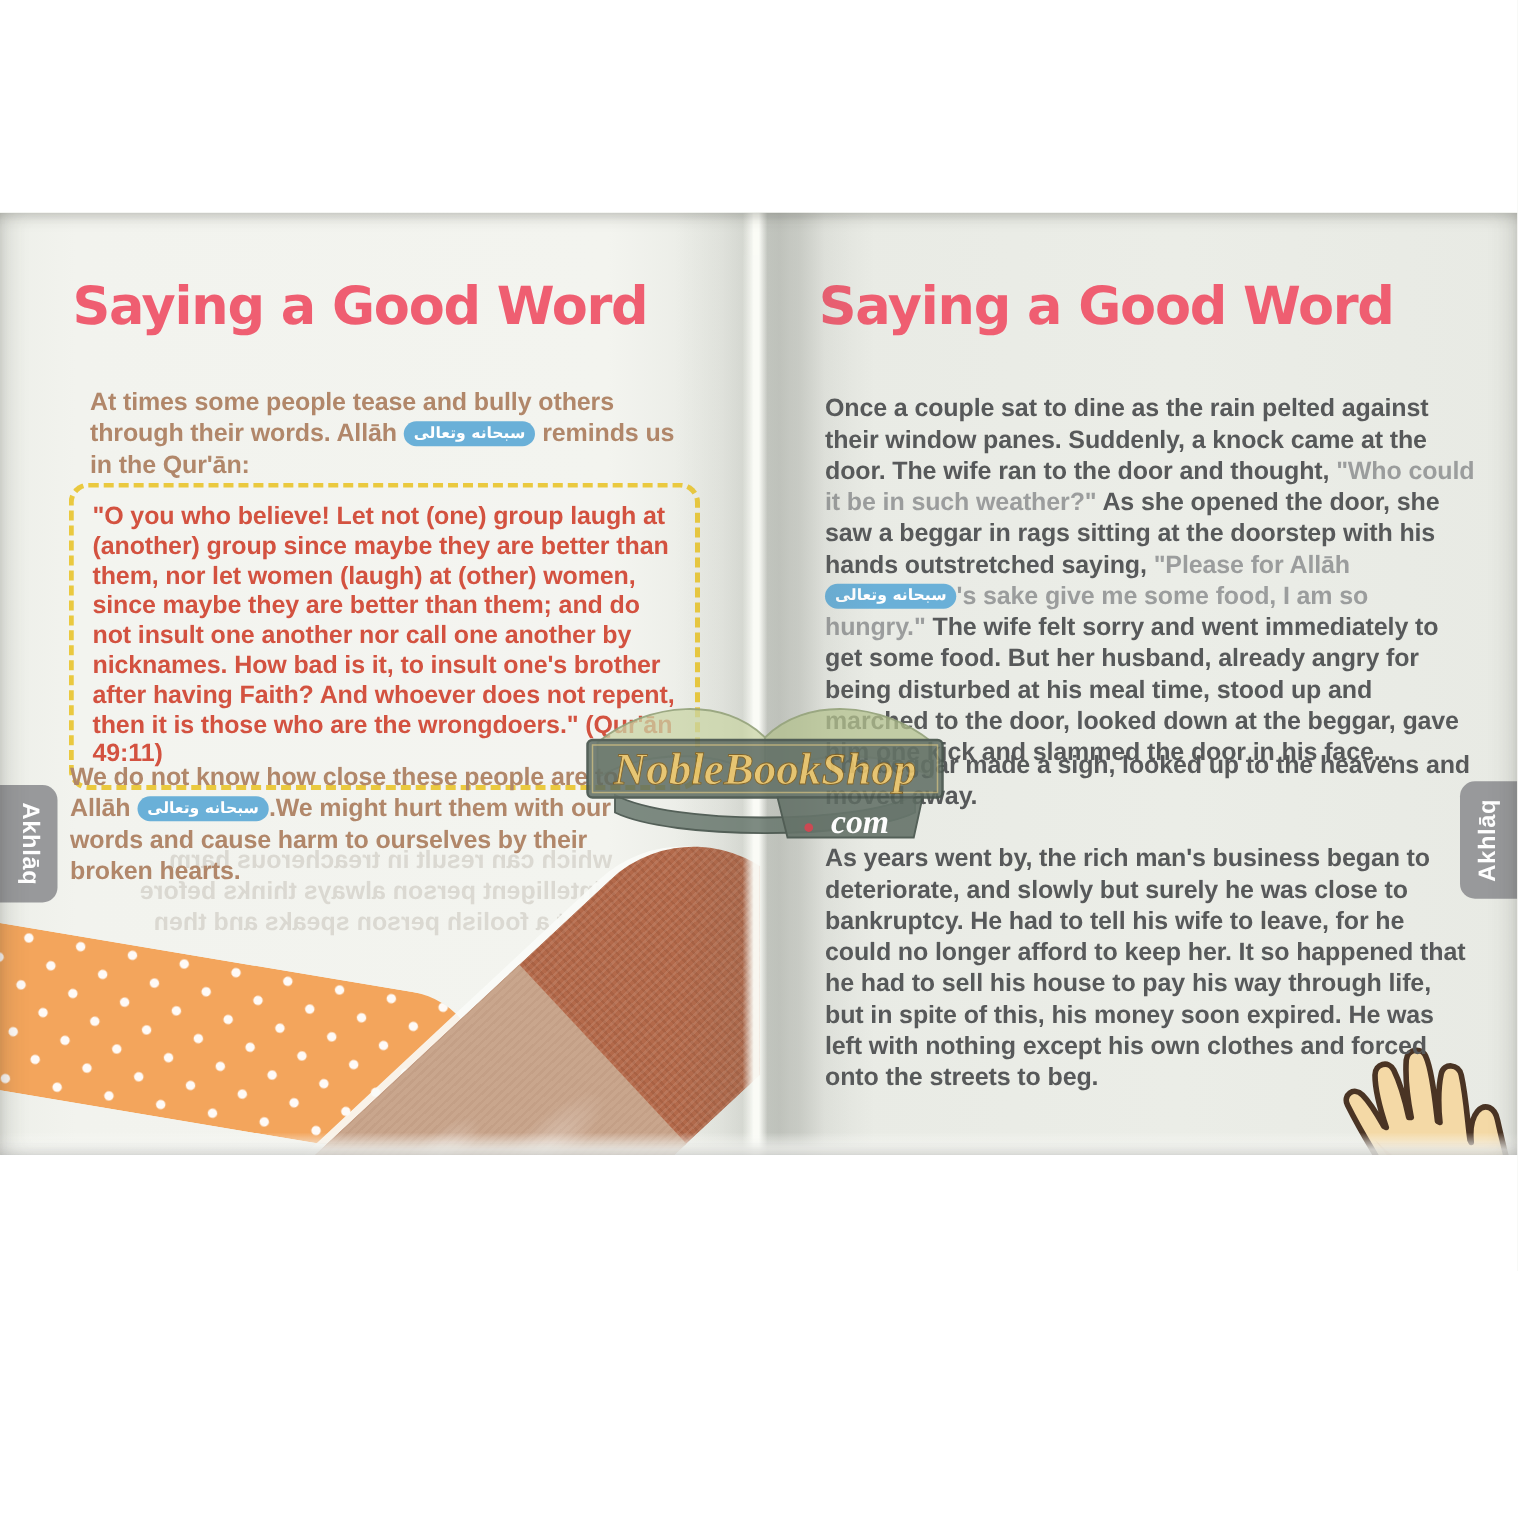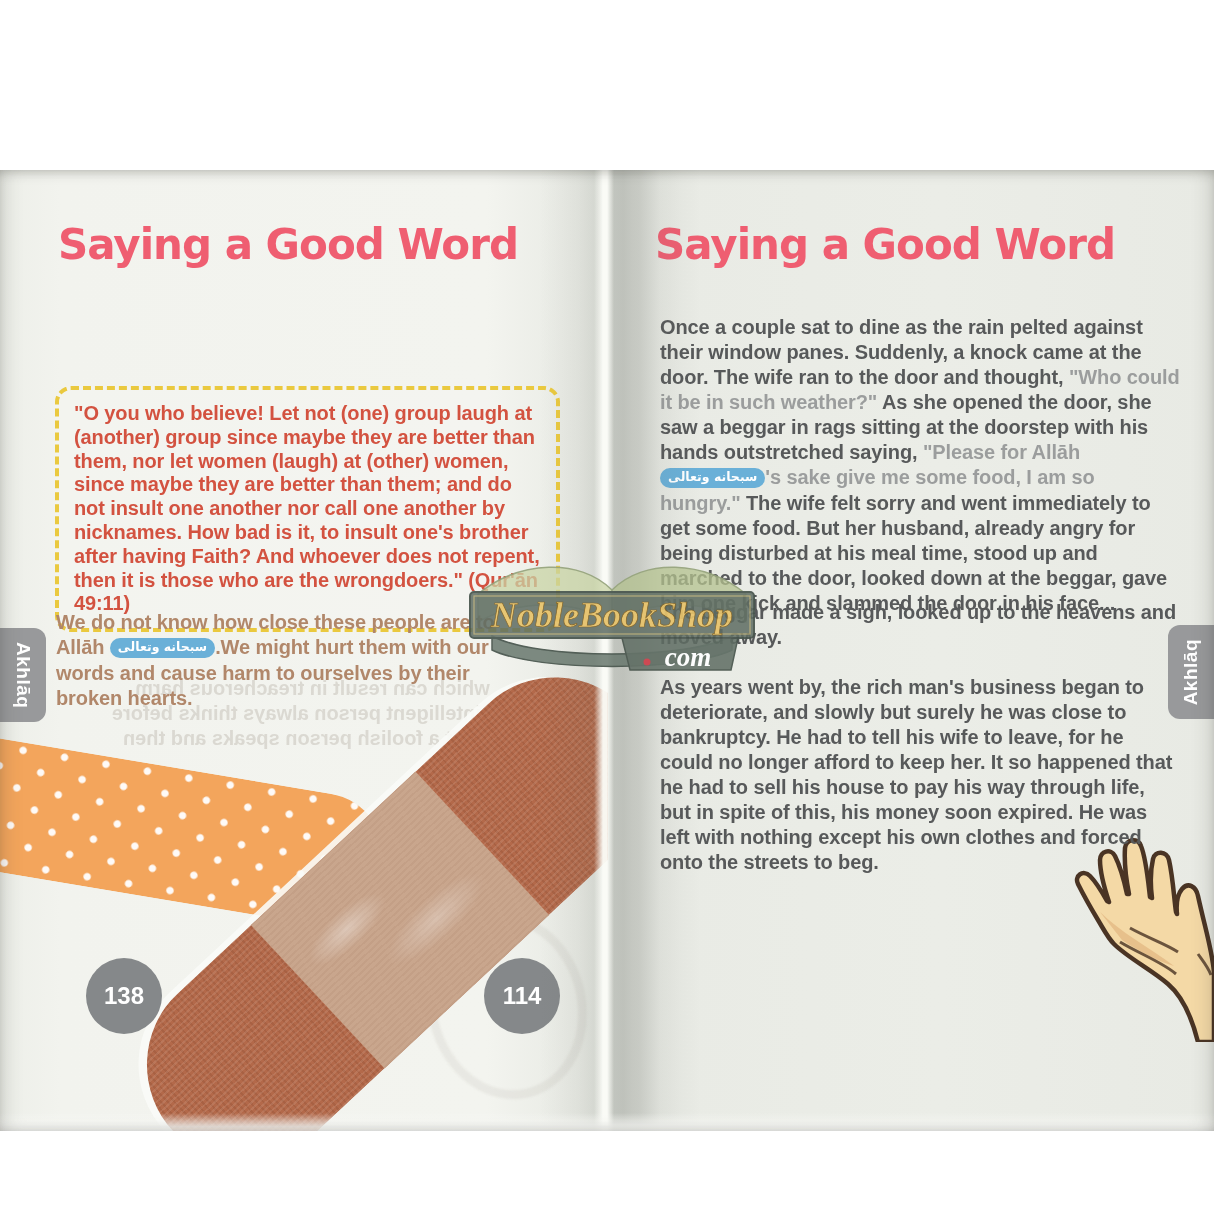--- a/index.html
+++ b/index.html
@@ -1,20 +1,20 @@
 <!DOCTYPE html>
 <html style="--title-pink: #ef5e71; --left-text-brown: #b1876a; --quote-red: #d35240; --dash-yellow: #eac93f; --right-text-gray: #57595a; --quote-light-gray: #9b9d9d; --badge-blue: #6ab0d8; --tab-gray: #98999b; --page-circle-gray: #85888a; --bandage-orange: #f3a55c; --bandage-brown: #b3694a; --bandage-pad: #c9a68d; --paper-left: #f2f3ee; --paper-right: #e9ebe5;"><head>
 <meta charset="utf-8">
 <style>
   html,body{margin:0;padding:0;}
   body{width:1214px;height:1214px;background:#ffffff;font-family:"Liberation Sans","DejaVu Sans",sans-serif;}
   .stage{position:relative;width:1214px;height:1214px;background:#ffffff;overflow:hidden;}
 
   
-  .book{position:absolute;left:0;top:170px;width:1214px;height:961px;overflow:hidden;background:#eceee8;}
+  .book{position:absolute;left:0;top:170px;width:1214px;height:754px;overflow:hidden;background:#eceee8;}
   .page{position:absolute;top:0;height:100%;overflow:hidden;}
   .page-left{left:0;width:608px;background:linear-gradient(90deg,#edefe9 0%,#f2f3ee 10%,#f3f4ef 80%,#e8eae4 95%,#dcdfd8 100%);}
   .page-right{left:608px;width:606px;background:linear-gradient(90deg,#d6d9d3 0%,#e3e5df 4%,#e9ebe5 12%,#ebede7 55%,#e8eae4 100%);}
 
   .gutter-shadow{position:absolute;left:540px;top:0;width:160px;height:100%;z-index:5;pointer-events:none;
     background:linear-gradient(90deg,rgba(100,105,97,0) 0%,rgba(100,105,97,.10) 35%,rgba(100,105,97,.26) 52%,rgba(100,105,97,.22) 62%,rgba(100,105,97,.07) 75%,rgba(100,105,97,0) 100%);}
   .gutter-highlight{position:absolute;left:594px;top:0;width:20px;height:100%;z-index:6;pointer-events:none;opacity:.95;
     background:linear-gradient(90deg,rgba(253,254,249,0) 0%,#fdfef9 45%,#fdfef9 65%,rgba(253,254,249,0) 100%);filter:blur(.5px);}
   .vignette{position:absolute;inset:0;z-index:9;pointer-events:none;
     box-shadow:inset 0 10px 14px -10px rgba(60,60,55,.35),inset 0 -12px 14px -10px rgba(60,60,55,.22),inset 14px 0 22px -14px rgba(60,60,55,.28),inset -14px 0 22px -14px rgba(60,60,55,.28);}
@@ -80,20 +80,21 @@
 </style>
 </head>
 <body>
 
 <div class="stage">
   <div class="book">
 
     <div class="page page-left">
       <div class="title" style="left:58px;top:50px;">Saying a Good Word</div>
 
+      <div class="body-par left-text" style="left:72px;top:140px;width:475px;"><span>At times some people tease and bully others through their words. Allāh </span><span class="badge">سبحانه وتعالى</span><span> reminds us in the Qur'ān:</span></div>
 
       <div class="quote-box">
         <div class="quote-text">"O you who believe! Let not (one) group laugh at (another) group since maybe they are better than them, nor let women (laugh) at (other) women, since maybe they are better than them; and do not insult one another nor call one another by nicknames. How bad is it, to insult one's brother after having Faith? And whoever does not repent, then it is those who are the wrongdoers." (Qur'ān 49:11)</div>
       </div>
 
       <div class="body-par left-text" style="left:56px;top:440px;width:485px;"><span>We do not know how close these people are to Allāh </span><span class="badge">سبحانه وتعالى</span><span>.We might hurt them with our words and cause harm to ourselves by their broken hearts.</span></div>
 
       <div class="bleedthrough">
           <div>which can result in treacherous harm</div>
           <div>An intelligent person always thinks before</div>

